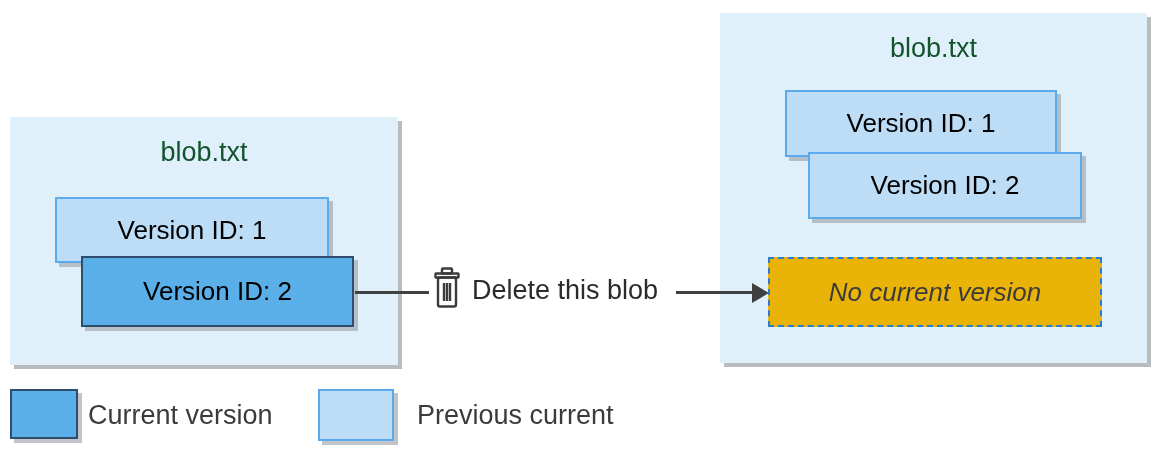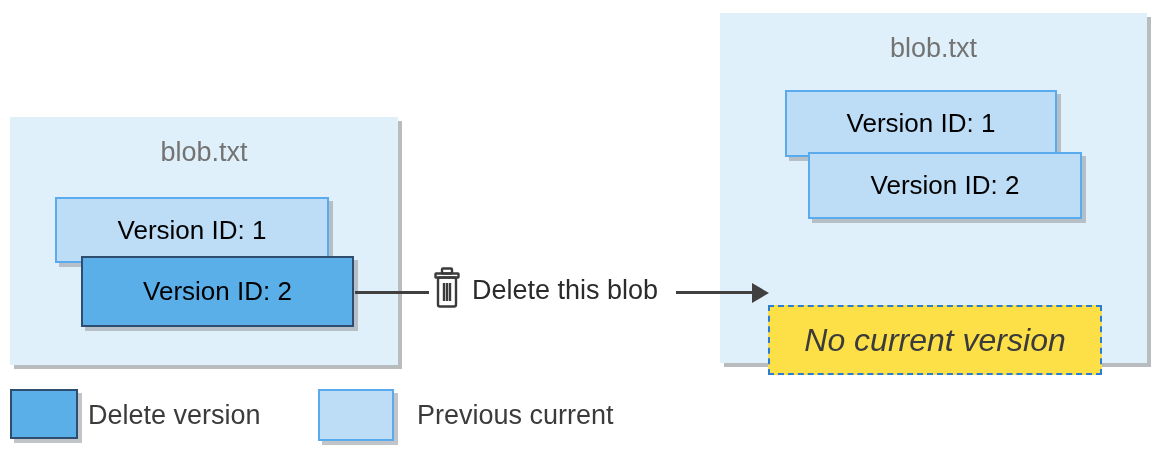--- a/index.html
+++ b/index.html
@@ -22,21 +22,21 @@
     box-shadow: 4px 4px 0 0 rgba(160,165,170,0.75);
   }
   .container-before { left: 10px; top: 117px; width: 388px; height: 248px; }
   .container-after  { left: 720px; top: 13px;  width: 427px; height: 350px; }
   .container-title {
     position: absolute;
     left: 0; top: 20px;
     width: 100%;
     text-align: center;
     font-size: 27px;
-    color: #737373;
+    color: #14532d;
   }
   
   .version {
     position: absolute;
     display: flex;
     align-items: center;
     justify-content: center;
     font-size: 26px;
     color: #000000;
   }
@@ -52,30 +52,29 @@
   }
   .v1-before { left: 55px;  top: 197px; width: 274px; height: 66px; z-index: 1; }
   .v2-before { left: 81px;  top: 256px; width: 273px; height: 71px; z-index: 2; }
   .v1-after  { left: 785px; top: 90px;  width: 272px; height: 67px; z-index: 1; }
   .v2-after  { left: 808px; top: 152px; width: 274px; height: 67px; z-index: 2; }
   
   .no-current {
     position: absolute;
     left: 768px; top: 257px;
     width: 334px; height: 70px;
-    background: #fde047;
+    background: #eab308;
     border: 2px dashed #2b7cd3;
     display: flex;
     align-items: center;
     justify-content: center;
     font-style: italic;
-    font-size: 32px;
+    font-size: 26px;
     color: #3b3b3b;
     z-index: 3;
-    margin-top: 48px;
   }
   
   .line {
     position: absolute;
     height: 3px;
     background: #404040;
   }
   .line-left  { left: 355px; top: 291px; width: 74px; z-index: 4; }
   .line-right { left: 676px; top: 291px; width: 80px; z-index: 4; }
   .arrow-head {
@@ -162,17 +161,17 @@
   <div class="arrow-head"></div>
 
   <div class="container container-after">
     <div class="container-title">blob.txt</div>
   </div>
   <div class="version previous v1-after">Version ID: 1</div>
   <div class="version previous v2-after">Version ID: 2</div>
   <div class="no-current">No current version</div>
 
   <div class="swatch swatch-current"></div>
-  <div class="legend-label legend-label-current">Delete version</div>
+  <div class="legend-label legend-label-current">Current version</div>
   <div class="swatch swatch-previous"></div>
   <div class="legend-label legend-label-previous">Previous current</div>
 
 </div>
 
 </body></html>

